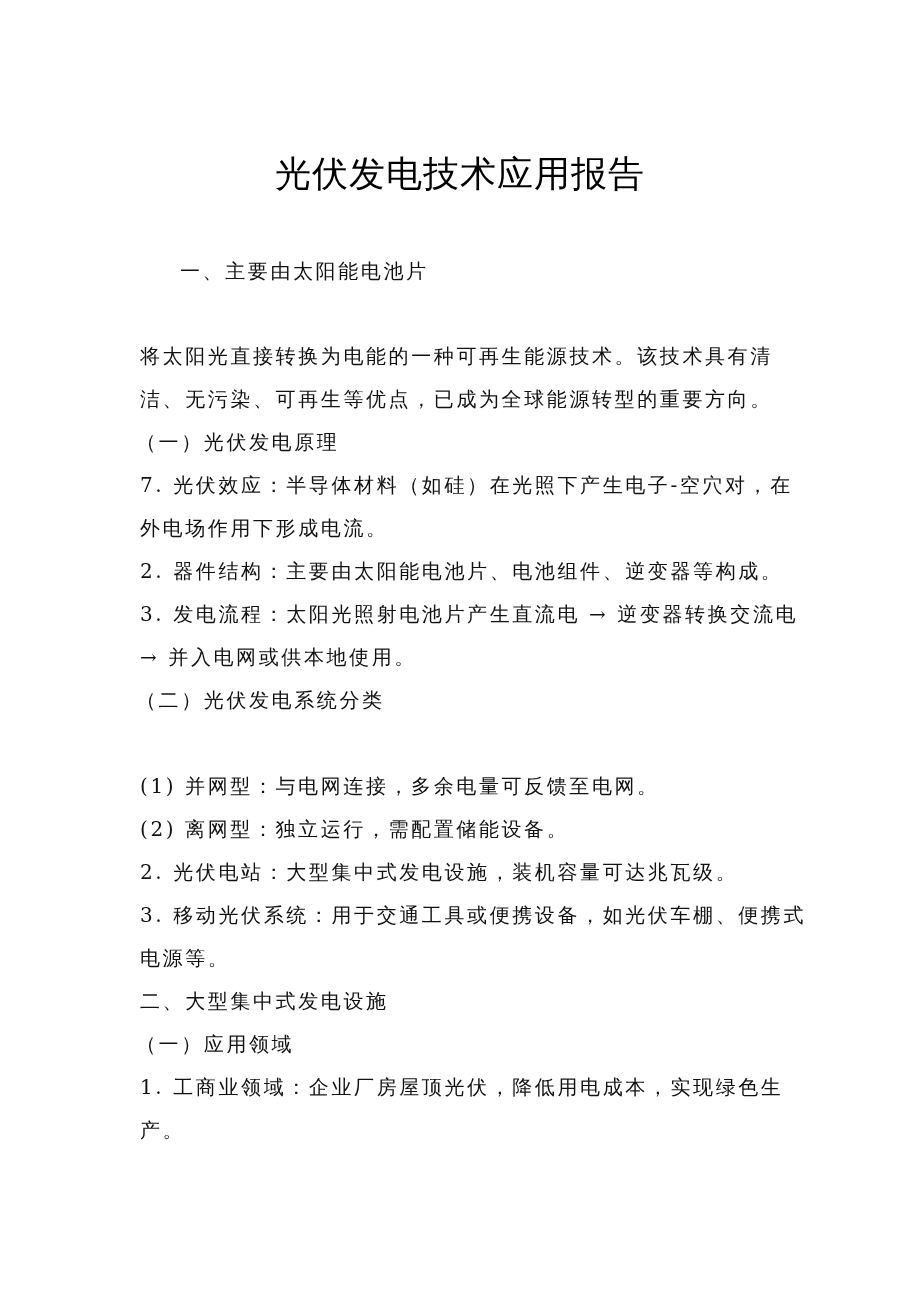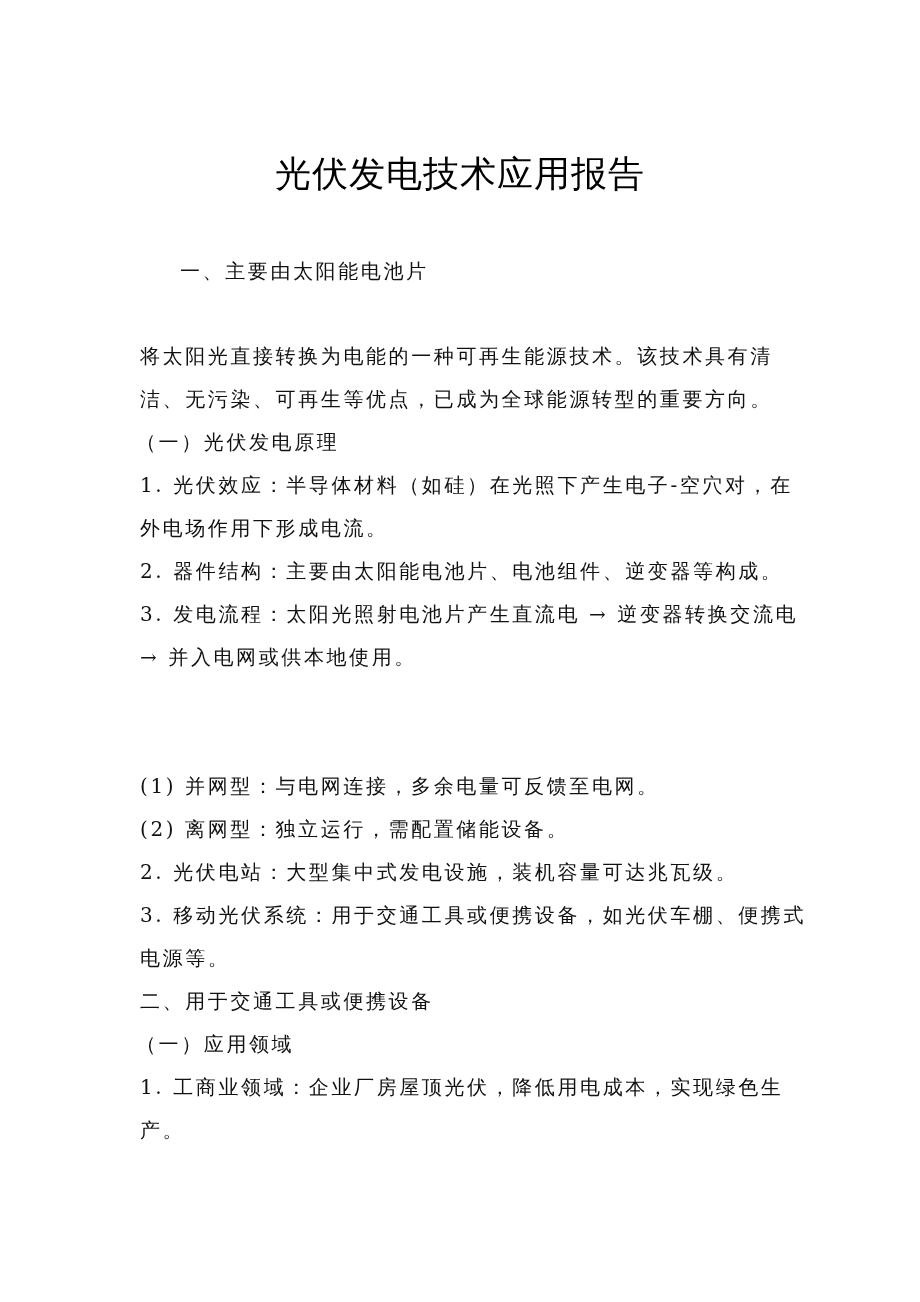--- a/index.html
+++ b/index.html
@@ -51,27 +51,28 @@
 </head>
 <body>
 
 <div class="page">
   <h1 class="title">光伏发电技术应用报告</h1>
 
   <div class="line indent" style="top:256px">一、主要由太阳能电池片</div>
   <div class="line" style="top:384px">洁、无污染、可再生等优点，已成为全球能源转型的重要方向。</div>
   <div class="line" style="top:341px">将太阳光直接转换为电能的一种可再生能源技术。该技术具有清</div>
   <div class="line sub" style="top:427px">（一）光伏发电原理</div>
-  <div class="line" style="top:470px">1. 光伏效应：半导体材料（如硅）在光照下产生电子-空穴对，在</div>
+  <div class="line" style="top:470px">7. 光伏效应：半导体材料（如硅）在光照下产生电子-空穴对，在</div>
   <div class="line" style="top:513px">外电场作用下形成电流。</div>
   <div class="line" style="top:556px">2. 器件结构：主要由太阳能电池片、电池组件、逆变器等构成。</div>
   <div class="line" style="top:599px">3. 发电流程：太阳光照射电池片产生直流电 → 逆变器转换交流电</div>
   <div class="line" style="top:642px">→ 并入电网或供本地使用。</div>
+  <div class="line sub" style="top:685px">（二）光伏发电系统分类</div>
   <div class="line" style="top:771px">(1) 并网型：与电网连接，多余电量可反馈至电网。</div>
   <div class="line" style="top:814px">(2) 离网型：独立运行，需配置储能设备。</div>
   <div class="line" style="top:857px">2. 光伏电站：大型集中式发电设施，装机容量可达兆瓦级。</div>
   <div class="line" style="top:900px">3. 移动光伏系统：用于交通工具或便携设备，如光伏车棚、便携式</div>
   <div class="line" style="top:943px">电源等。</div>
-  <div class="line" style="top:986px">二、用于交通工具或便携设备</div>
+  <div class="line" style="top:986px">二、大型集中式发电设施</div>
   <div class="line sub" style="top:1029px">（一）应用领域</div>
   <div class="line" style="top:1072px">1. 工商业领域：企业厂房屋顶光伏，降低用电成本，实现绿色生</div>
   <div class="line" style="top:1115px">产。</div>
 </div>
 
 </body></html>

